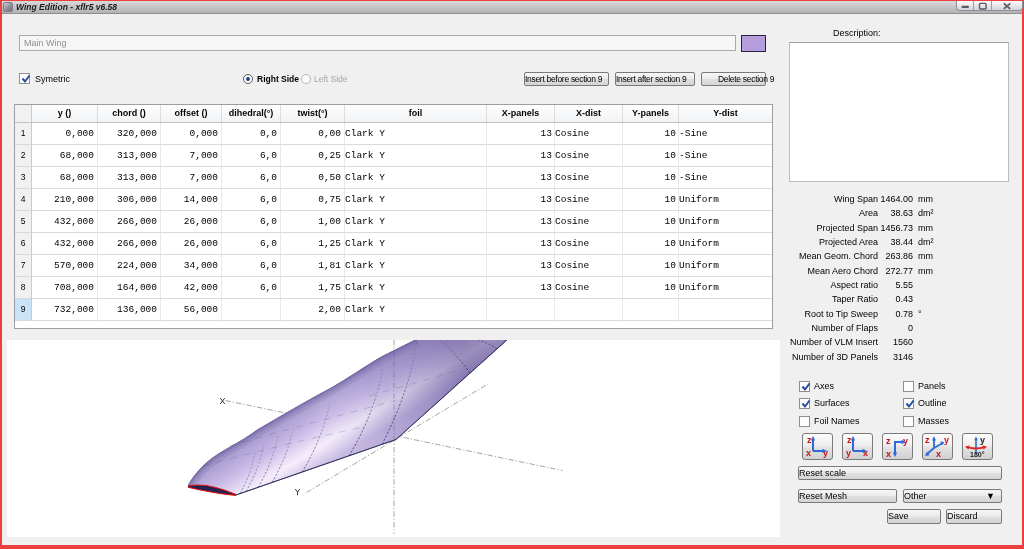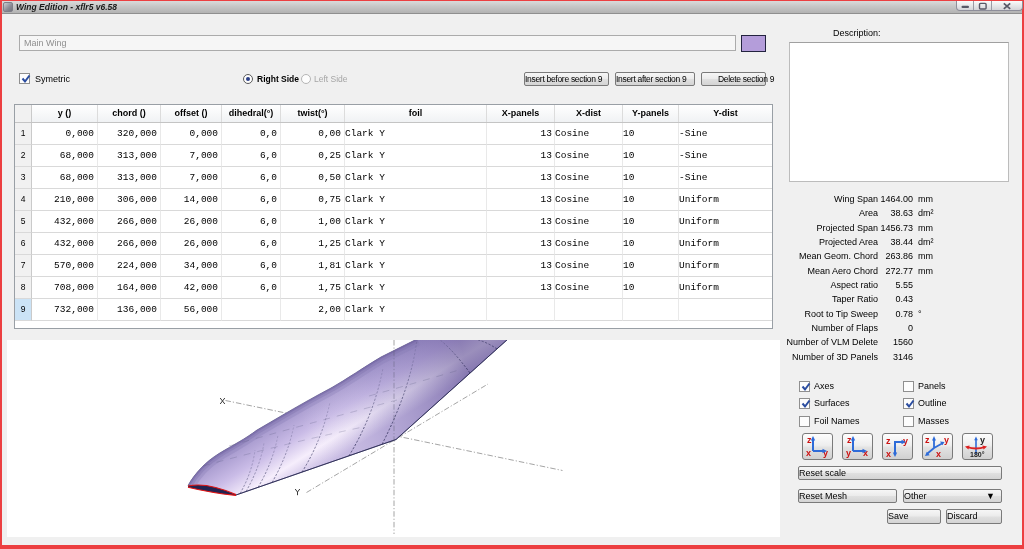--- a/index.html
+++ b/index.html
@@ -51,21 +51,21 @@
 .rh { width:17px; background:#f1f1f1; border-right:1px solid #cacaca !important; font-family:"Liberation Sans",sans-serif !important; font-size:8.5px !important; text-align:center; line-height:21px; }
 #thead .rh { background:#f1f1f1; }
 .c1 { width:66px; text-align:right; padding-right:3px; line-height:21px; }
 .c2 { width:63px; text-align:right; padding-right:3px; line-height:21px; }
 .c3 { width:61px; text-align:right; padding-right:3px; line-height:21px; }
 .c4 { width:59px; text-align:right; padding-right:3px; line-height:21px; }
 .c5 { width:64px; text-align:right; padding-right:3px; line-height:21px; }
 .c6 { width:142px; text-align:left; padding-left:0px; line-height:21px; }
 .c7 { width:68px; text-align:right; padding-right:2px; line-height:21px; }
 .c8 { width:68px; text-align:left; padding-left:0px; line-height:21px; }
-.c9 { width:56px; text-align:left; padding-right:2px; line-height:21px; }
+.c9 { width:56px; text-align:right; padding-right:2px; line-height:21px; }
 .c10 { width:93px; text-align:left; padding-left:0px; line-height:21px; border-right:none !important; }
 #thead .c1,#thead .c2,#thead .c3,#thead .c4,#thead .c5,#thead .c6,#thead .c7,#thead .c8,#thead .c9,#thead .c10 { text-align:center; padding:0; line-height:17px; }
 
 .srow { position:absolute; font-size:9px; color:#000; }
 .slab { position:absolute; width:100px; text-align:right; left:-112px; top:0; }
 .sval { position:absolute; width:46px; text-align:right; left:-23px; top:0; }
 .sunit { position:absolute; left:28px; top:0; }
 
 #axcb { left:799px; top:381px; } #pncb { left:903px; top:381px; }
 #sfcb { left:799px; top:398px; } #otcb { left:903px; top:398px; }
@@ -300,21 +300,21 @@
 <div class="srow" style="left:890px; top:309px;">
       <span class="slab">Root to Tip Sweep</span>
       <span class="sval">0.78</span>
       <span class="sunit">°</span>
     </div>
 <div class="srow" style="left:890px; top:323px;">
       <span class="slab">Number of Flaps</span>
       <span class="sval">0</span>
     </div>
 <div class="srow" style="left:890px; top:337px;">
-      <span class="slab">Number of VLM Delete</span>
+      <span class="slab">Number of VLM Insert</span>
       <span class="sval">1560</span>
     </div>
 <div class="srow" style="left:890px; top:352px;">
       <span class="slab">Number of 3D Panels</span>
       <span class="sval">3146</span>
     </div>
 </div>
 
 <div class="cb" id="axcb">
     <svg width="12" height="12">

